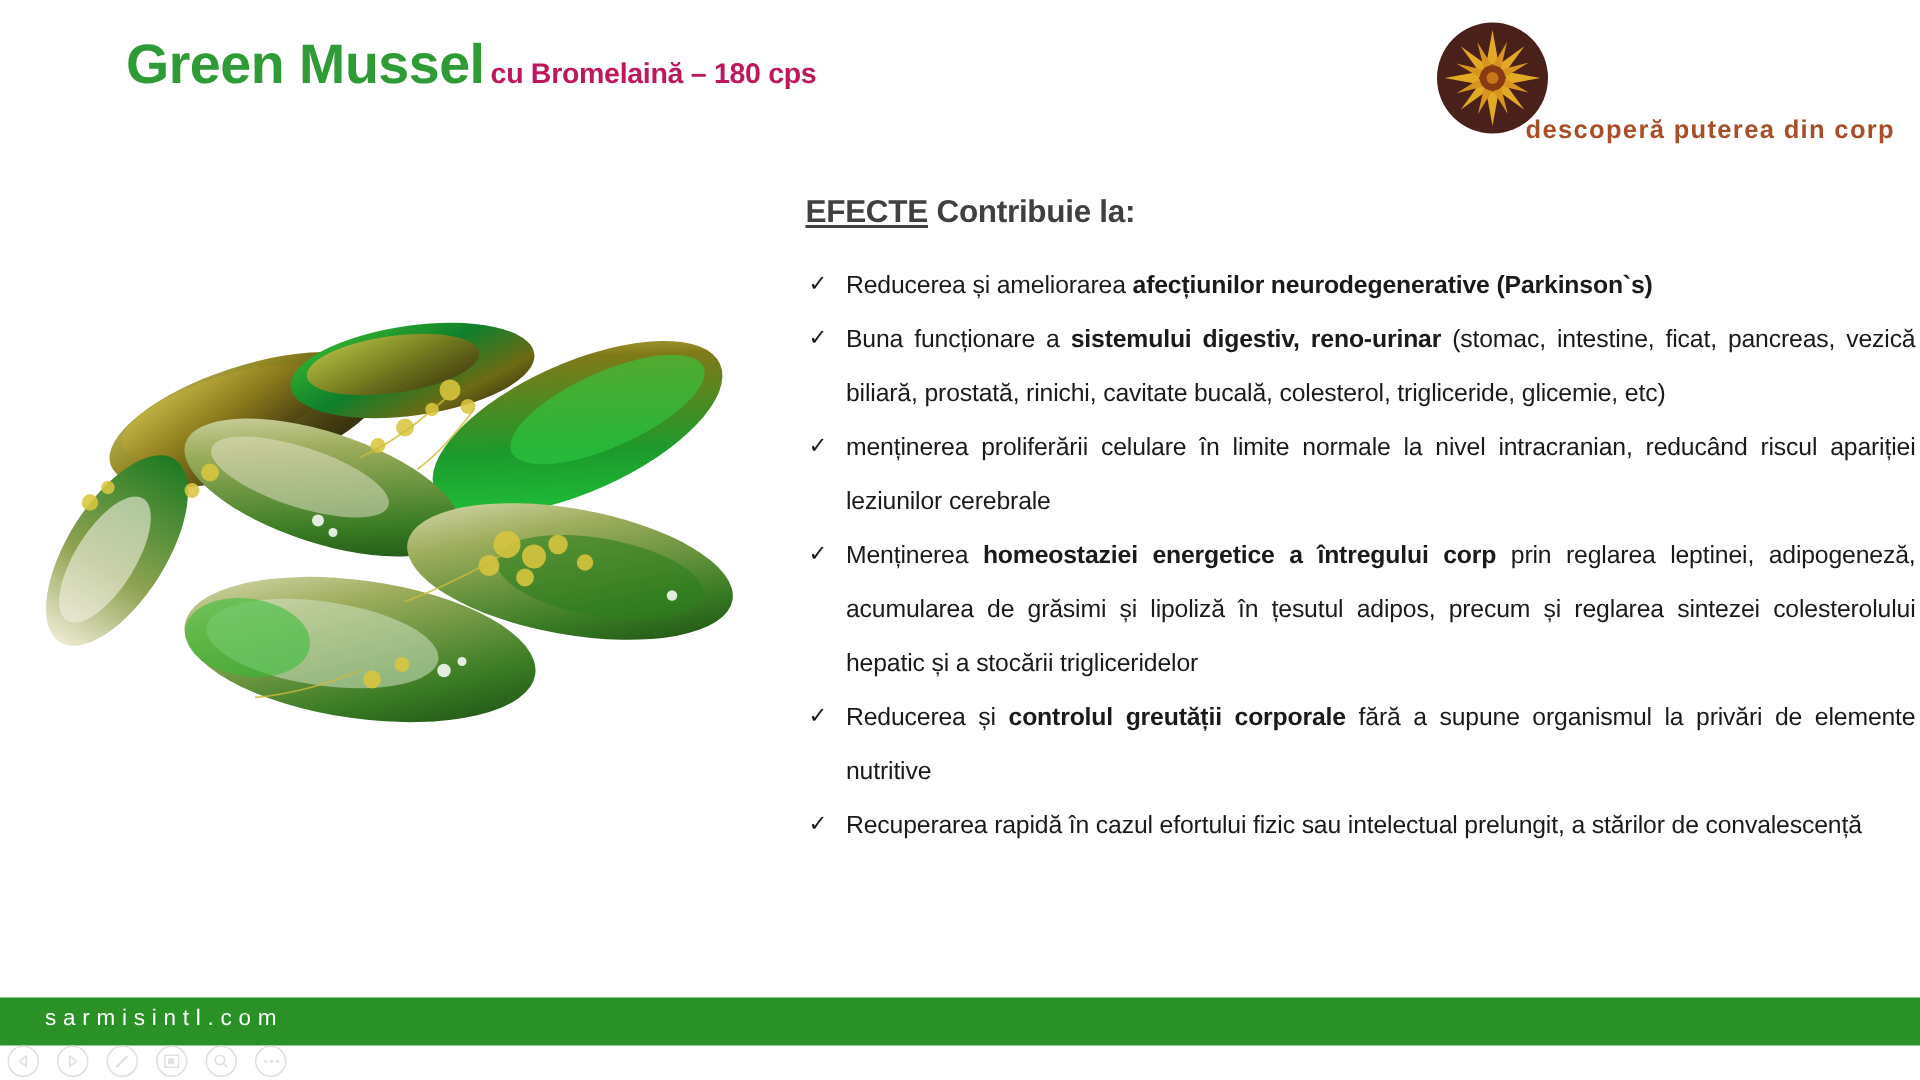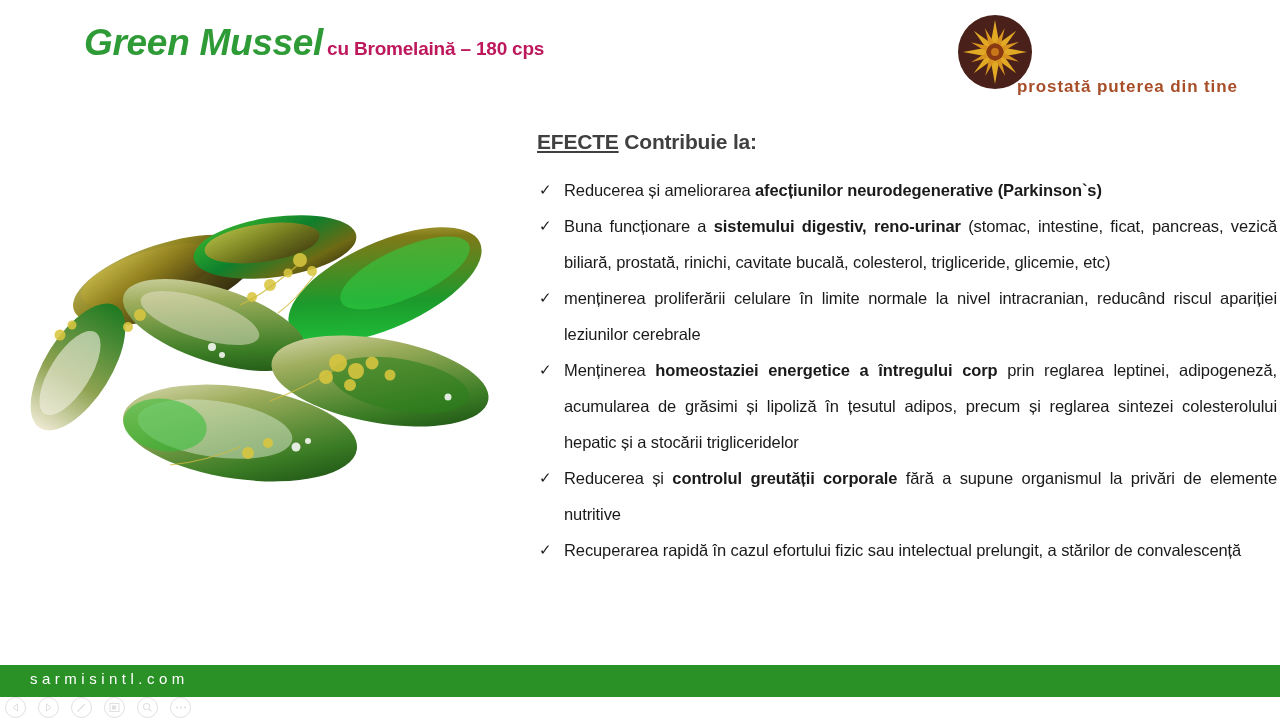--- a/index.html
+++ b/index.html
@@ -15,21 +15,20 @@
   .slide-header {
     position:absolute; left:0; top:0; width:1280px; height:110px;
   }
   .title-block {
     position:absolute; left:84px; top:22px;
     white-space:nowrap;
   }
   .title-main {
     font-size:37px; font-weight:bold; color:#2E9B37;
     letter-spacing:-0.3px;
-    font-style:italic;
   }
   .title-sub {
     font-size:19px; font-weight:bold; color:#be185d;
     letter-spacing:-0.2px; margin-left:4px;
   }
 
   
   .logo { position:absolute; left:957px; top:14px; width:310px; height:86px; }
   .logo-mark { position:absolute; left:0; top:0; width:76px; height:76px; }
   .logo-word {
@@ -159,21 +158,21 @@
               </g>
             <g transform="rotate(337)">
                 <polygon points="0,-26 3,-7 -3,-7"></polygon>
               </g>
           </g>
           <circle r="8.5" fill="#8A3A12"></circle>
           <circle r="4" fill="#C8761A"></circle>
         </g>
       </svg>
     </div>
-    <div class="logo-tag">prostată puterea din tine</div>
+    <div class="logo-tag">descoperă puterea din corp</div>
   </div>
 </div>
 
 <div class="photo">
   <svg viewBox="0 0 520 310" width="520" height="310" aria-hidden="true">
     <defs>
       <linearGradient id="gA" x1="0" y1="0" x2="1" y2="1">
         <stop offset="0%" stop-color="#3FBF2E"></stop>
           <stop offset="45%" stop-color="#0E7F2C"></stop>
         <stop offset="75%" stop-color="#6E6A14"></stop>

